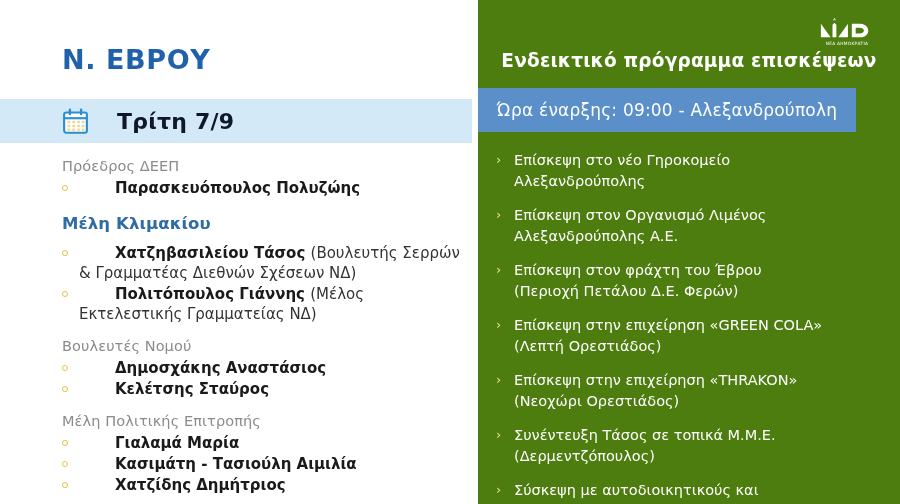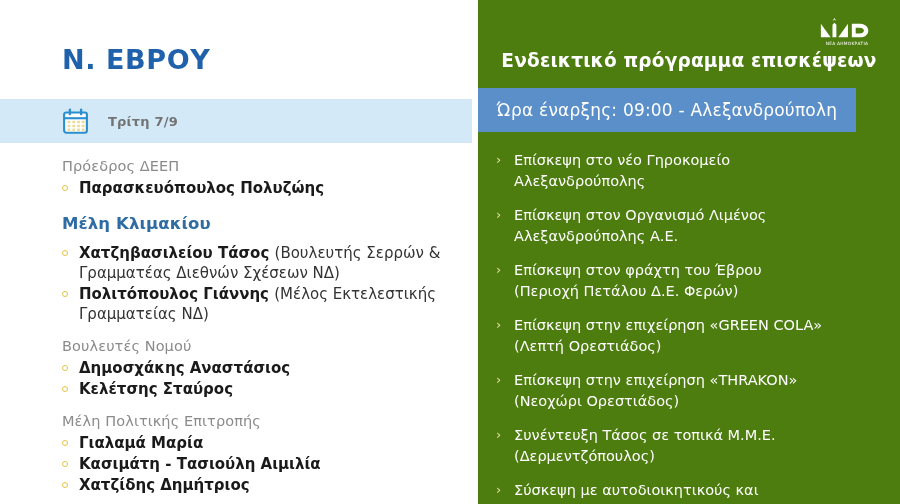--- a/index.html
+++ b/index.html
@@ -54,24 +54,24 @@
     align-items: center;
   }
   .cal-icon {
     margin-left: 62px;
     width: 27px;
     height: 27px;
     flex: 0 0 auto;
     display: block;
   }
   .date-text {
-    margin-left: 19px;
-    font-size: 13px;
+    margin-left: 28px;
+    font-size: 22px;
     font-weight: bold;
-    color: #737373;
+    color: #0f172a;
     letter-spacing: 0.2px;
   }
 
   .left-body {
     position: absolute;
     left: 62px;
     top: 145px;
     width: 400px;
   }
 
@@ -108,21 +108,21 @@
   ul.person-list li .ring {
     position: absolute;
     left: 0;
     top: 7px;
     width: 6px;
     height: 6px;
     border: 1.4px solid #e0c44a;
     border-radius: 50%;
     box-sizing: border-box;
   }
-  ul.person-list li .nm { font-weight: bold; }
+  ul.person-list li .nm { font-weight: bold; margin-left: 36px; }
   ul.person-list li .paren { font-weight: normal; color: #333333; }
 
   .gap-sm { height: 10px; }
 
   
   .right-col {
     position: absolute;
     left: 478px;
     top: 0;
     width: 422px;

